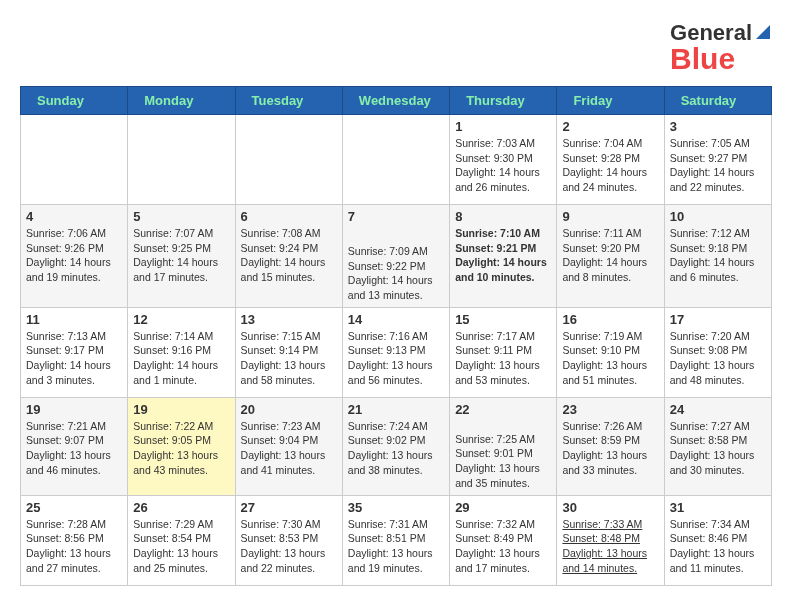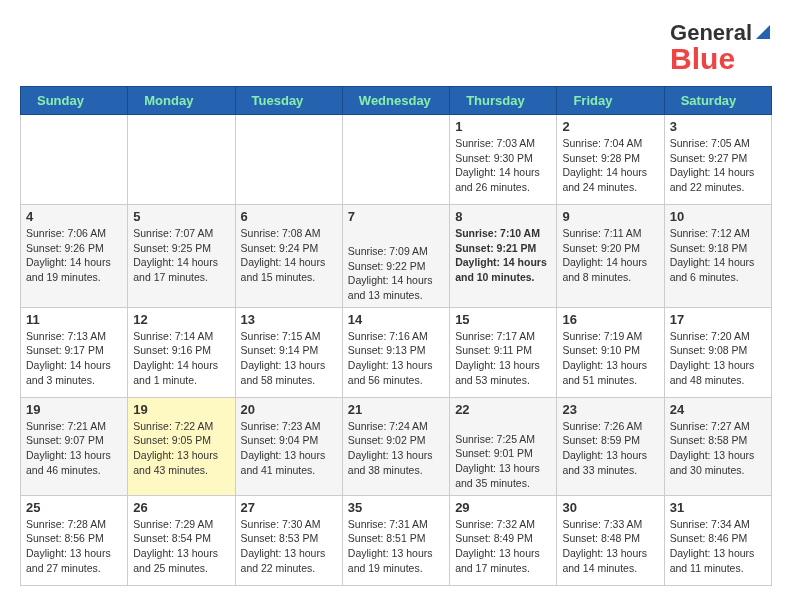--- a/index.html
+++ b/index.html
@@ -289,21 +289,21 @@
 Daylight: 13 hours and 19 minutes.</div>
         </td>
         <td>
           <div class="day-number">29</div>
           <div class="day-content" style="white-space: pre-line;">Sunrise: 7:32 AM
 Sunset: 8:49 PM
 Daylight: 13 hours and 17 minutes.</div>
         </td>
         <td>
           <div class="day-number">30</div>
-          <div class="day-content" style="white-space: pre-line;">Sunrise: 7:33 AM
+          <div class="day-content" style="white-space: pre-line; text-decoration: underline;">Sunrise: 7:33 AM
 Sunset: 8:48 PM
 Daylight: 13 hours and 14 minutes.</div>
         </td>
         <td>
           <div class="day-number">31</div>
           <div class="day-content" style="white-space: pre-line;">Sunrise: 7:34 AM
 Sunset: 8:46 PM
 Daylight: 13 hours and 11 minutes.</div>
         </td>
       </tr>

